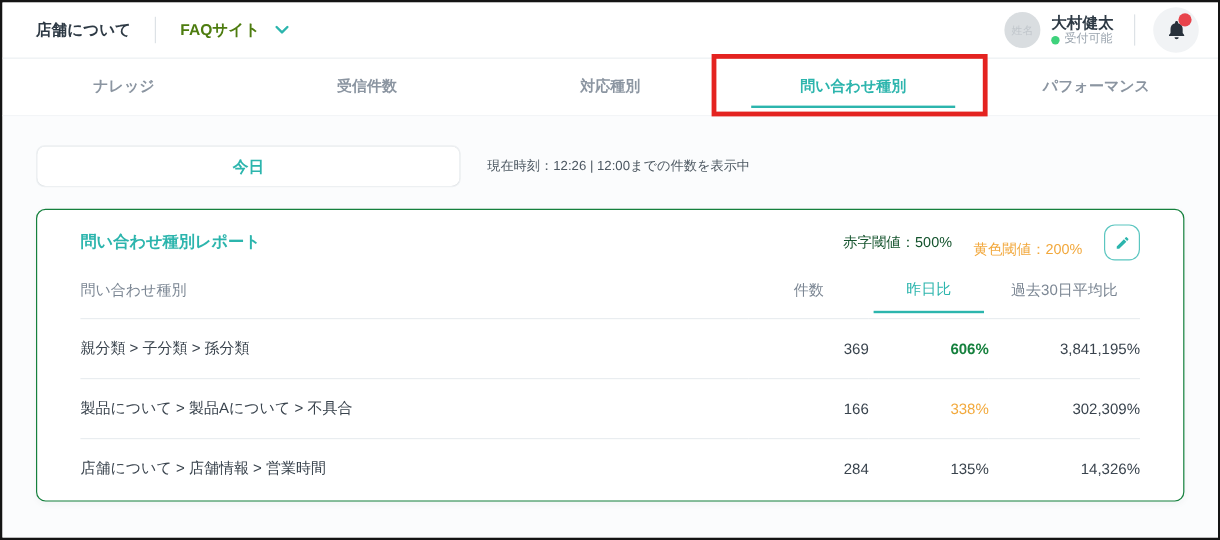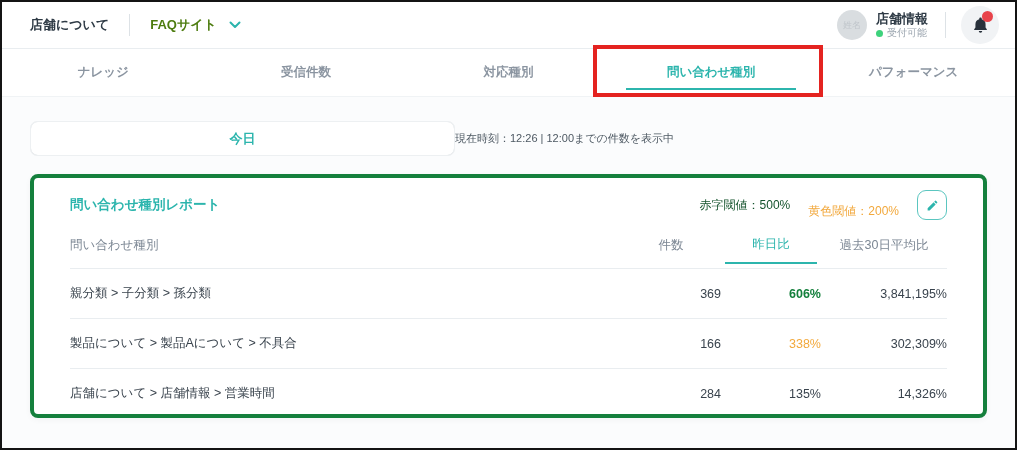--- a/index.html
+++ b/index.html
@@ -29,26 +29,26 @@
   .bell-badge { position:absolute; top:5px; right:6px; width:11px; height:11px; border-radius:50%; background:#e8434b; }
   
   .tabbar { height:48px; display:flex; background:#fff; border-bottom:1px solid #f0f3f5;justify-content:center; }
   .tab { flex:1; display:flex; align-items:center; justify-content:center; font-size:12.5px; font-weight:bold; color:#8b95a1; cursor:pointer; position:relative; }
   .tab.active { color:#2cb5ad; }
   .tab.active::after { content:""; position:absolute; left:16px; right:16px; bottom:6px; height:2px; background:#2cb5ad; }
   .annotation-box { position:absolute; left:591px; top:43px; width:230px; height:52px; border:4px solid #e42320; z-index:6; pointer-events:none; }
   
   .content { background:#fbfcfd; height:351px; padding:24px 28px 0; }
   .period-row { display:flex; align-items:center; }
-  .toggle-group { display:flex; width:425px; height:35px; background:#f1f3f5; border:1px solid #edf0f2; border-radius:7px; overflow:hidden; }
+  .toggle-group { display:flex; width:354px; height:35px; background:#f1f3f5; border:1px solid #edf0f2; border-radius:7px; overflow:hidden; }
   .toggle-btn { flex:1; display:flex; align-items:center; justify-content:center; font-size:13px; font-weight:bold; color:#a8b0ba; cursor:pointer; border-radius:7px; }
   .toggle-btn.selected { background:#fff; color:#2cb5ad; box-shadow:0 1px 4px rgba(20,40,60,.12); }
-  .time-note { font-size:11px; color:#4d5862; }
+  .time-note { margin-left:22px; font-size:11px; color:#4d5862; }
   
-  .card { margin-top:18px; height:244px; background:#fff; border:4px solid #15803d; border-radius:8px; box-shadow:0 2px 6px rgba(25,40,60,.04); padding:0 36px; overflow:hidden; }
+  .card { margin-top:18px; height:244px; background:#fff; border:1px solid #15803d; border-radius:8px; box-shadow:0 2px 6px rgba(25,40,60,.04); padding:0 36px; overflow:hidden; }
   .card-head { height:54px; display:flex; align-items:center; }
   .card-title { font-size:13.5px; font-weight:bold; color:#2cb5ad; }
   .thresholds { margin-left:auto; display:flex; align-items:center; gap:18px; }
   .th-red { font-size:12px; color:#14532d; }
   .th-yellow { font-size:12px; color:#f2a83c;margin-top:12px; }
   .edit-btn { width:30px; height:30px; border:1.5px solid #5bc6c0; border-radius:9px; background:#fff; display:flex; align-items:center; justify-content:center; cursor:pointer; }
   table { width:100%; border-collapse:collapse; font-size:12.5px; }
   col.c-count { width:100px; } col.c-yest { width:100px; } col.c-avg { width:126px; }
   thead th { font-weight:normal; color:#7b8693; padding:4px 0 13px; text-align:center; }
   thead th.first { text-align:left; }
@@ -71,21 +71,21 @@
       <svg width="12" height="8" viewBox="0 0 12 8">
           <polyline points="1.5,1.5 6,6 10.5,1.5" fill="none" stroke="#2cb5ad" stroke-width="2" stroke-linecap="round" stroke-linejoin="round"></polyline>
         </svg>
     </span>
   </div>
   <div class="topbar-right">
     <div class="avatar">
         <span>姓名</span>
       </div>
     <div class="user-meta">
-      <div class="user-name">店舗情報</div>
+      <div class="user-name">大村健太</div>
       <div class="user-status">
         <span class="dot-green"></span>
         <span>受付可能</span>
       </div>
     </div>
     <span class="vdiv2"></span>
     <div class="bell-btn">
       <span style="display:flex;">
         <svg width="19" height="19" viewBox="0 0 24 24" fill="#28313b">
             <path d="M12 2c-.9 0-1.6.7-1.6 1.6v.6A6.4 6.4 0 0 0 5.6 10.4v4.2L4 16.6v1.2h16v-1.2l-1.6-2V10.4a6.4 6.4 0 0 0-4.8-6.2v-.6C13.6 2.7 12.9 2 12 2zm-2.2 17a2.2 2.2 0 0 0 4.4 0h-4.4z"></path>

